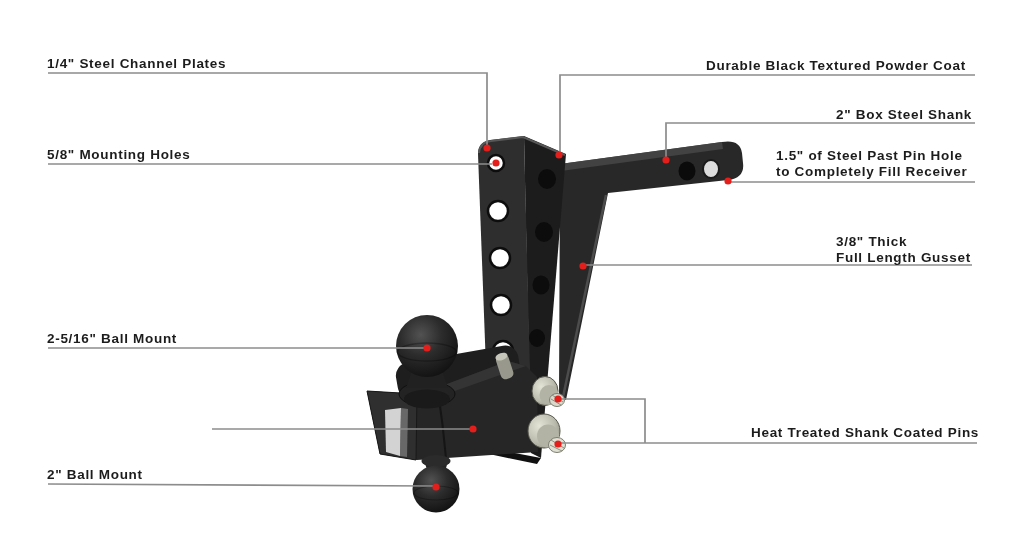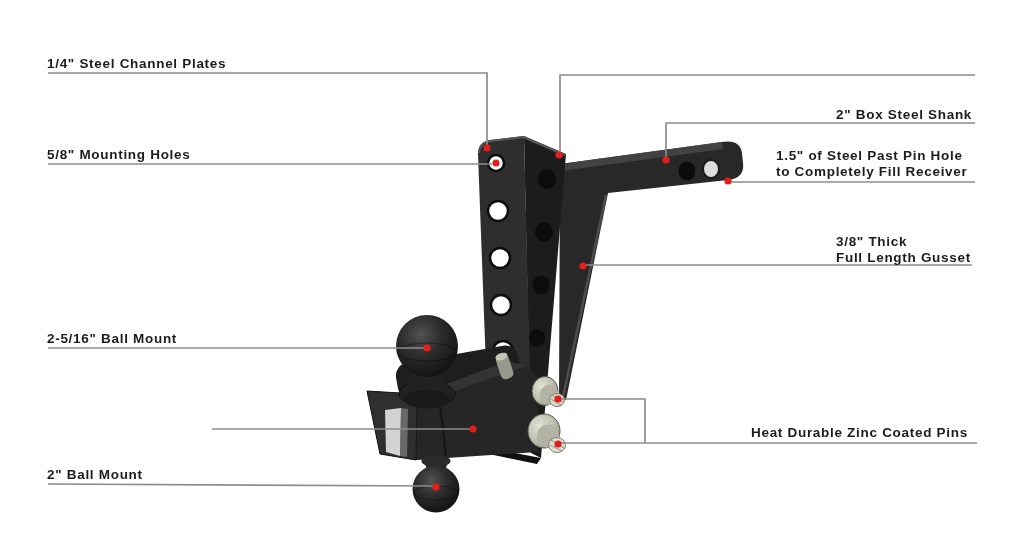--- a/index.html
+++ b/index.html
@@ -135,20 +135,21 @@
       <circle cx="558" cy="399" r="3.6"></circle>
       <circle cx="558" cy="444" r="3.6"></circle>
     </g>
   </svg>
 
   <div class="callout nowrap" style="left:47px;top:56px">1/4" Steel Channel Plates</div>
   <div class="callout nowrap" style="left:47px;top:147px">5/8" Mounting Holes</div>
   <div class="callout nowrap" style="left:47px;top:331px">2-5/16" Ball Mount</div>
   <div class="callout nowrap" style="left:47px;top:467px">2" Ball Mount</div>
 
+  <div class="callout nowrap" style="left:706px;top:58px">Durable Black Textured Powder Coat</div>
   <div class="callout nowrap" style="left:836px;top:107px">2" Box Steel Shank</div>
   <div class="callout" style="left:776px;top:148px">1.5" of Steel Past Pin Hole
 to Completely Fill Receiver</div>
   <div class="callout" style="left:836px;top:234px">3/8" Thick
 Full Length Gusset</div>
-  <div class="callout nowrap" style="left:751px;top:425px">Heat Durable Zinc Coated Pins</div>
+  <div class="callout nowrap" style="left:751px;top:425px">Heat Treated Shank Coated Pins</div>
 
 </div>
 
 </body></html>

